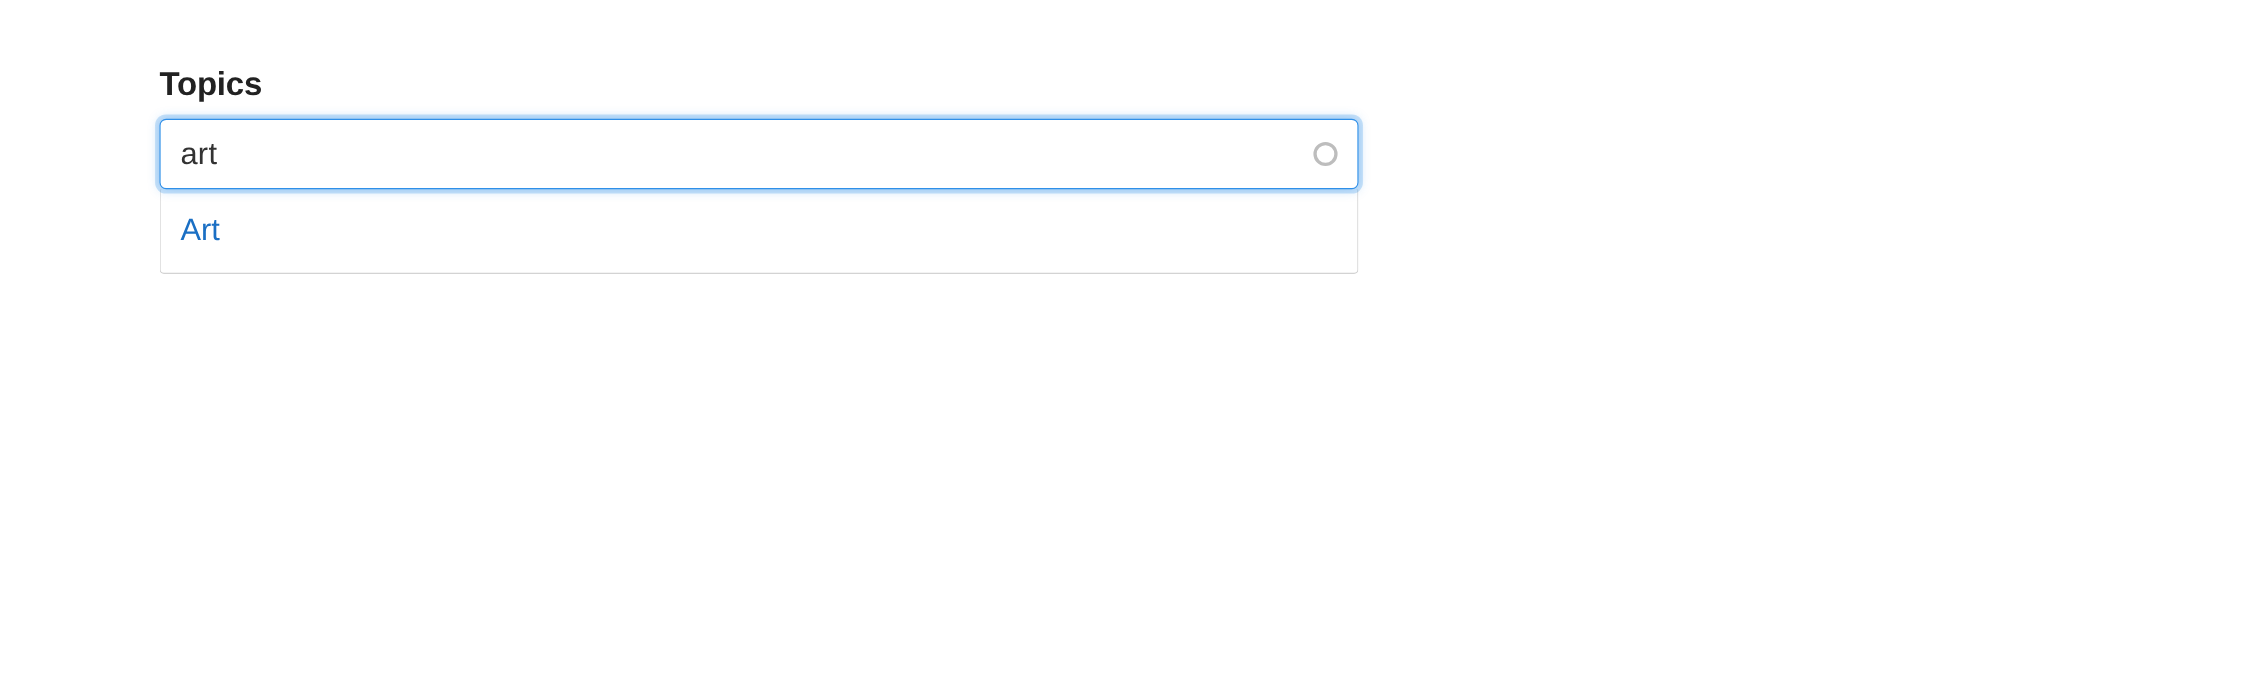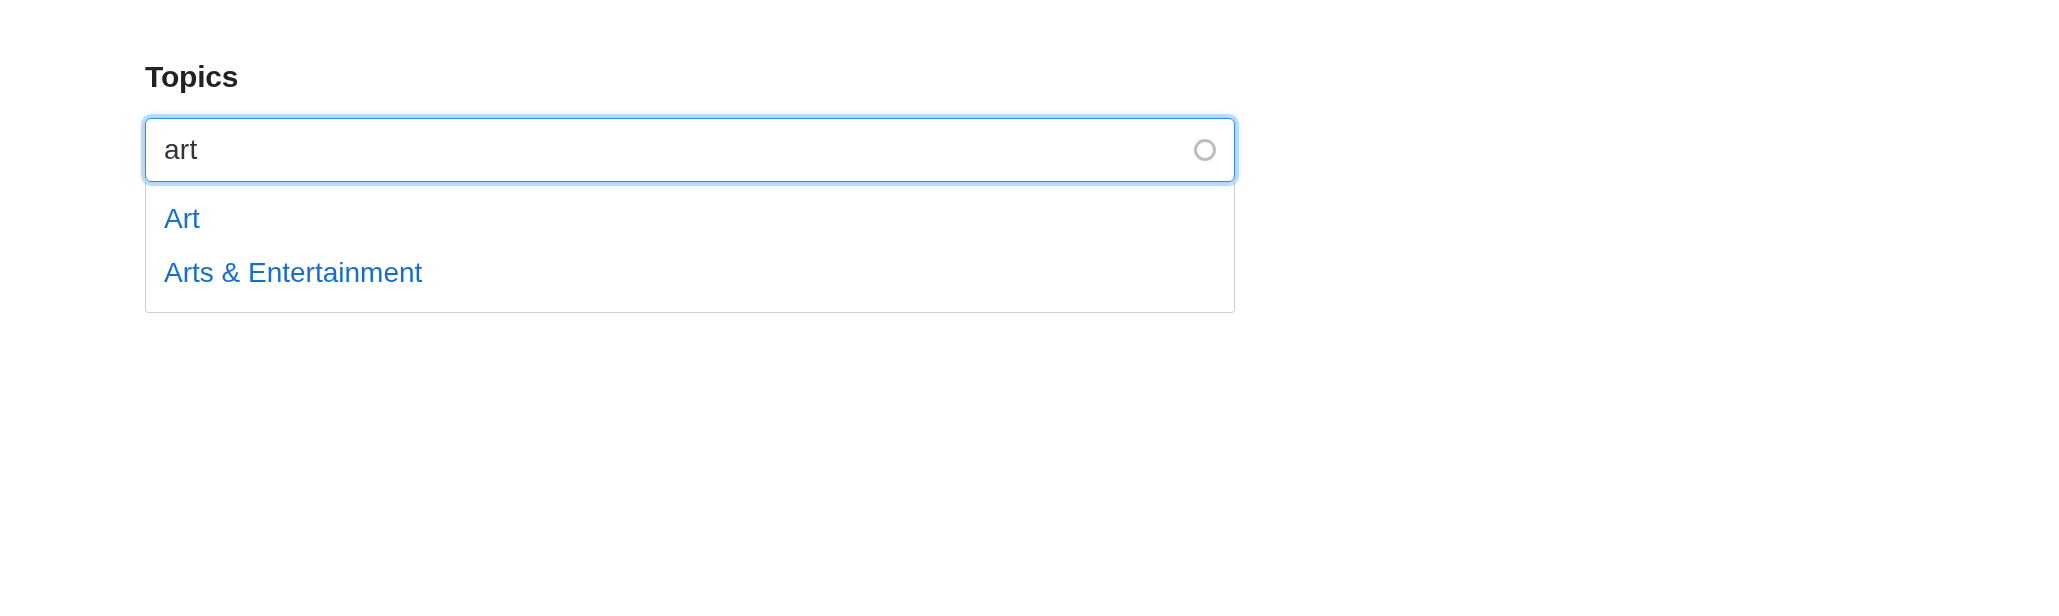--- a/index.html
+++ b/index.html
@@ -17,21 +17,21 @@
   .container {
     position: absolute;
     left: 145px;
     top: 60px;
     width: 1090px;
   }
   .label {
     font-size: 30px;
     font-weight: 700;
     color: #222;
-    margin-bottom: 24px;
+    margin-bottom: 14px;
     letter-spacing: -0.2px;
   }
   .input-wrap {
     position: relative;
     width: 100%;
     height: 64px;
     border: 1.5px solid #2f8fe8;
     border-radius: 6px;
     background: #fff;
     box-shadow: 0 0 0 4px rgba(47,143,232,0.25), 0 0 10px rgba(47,143,232,0.35);
@@ -78,15 +78,14 @@
 <div class="container">
   <div class="label">Topics</div>
 
   <div class="input-wrap">
     <input class="input" type="text" value="art" placeholder="" style="">
     <div class="spinner"></div>
   </div>
 
   <div class="dropdown">
     <div class="option">Art</div>
-    <div class="option">Arts &amp; Entertainment</div>
   </div>
 </div>
 
 </body></html>

